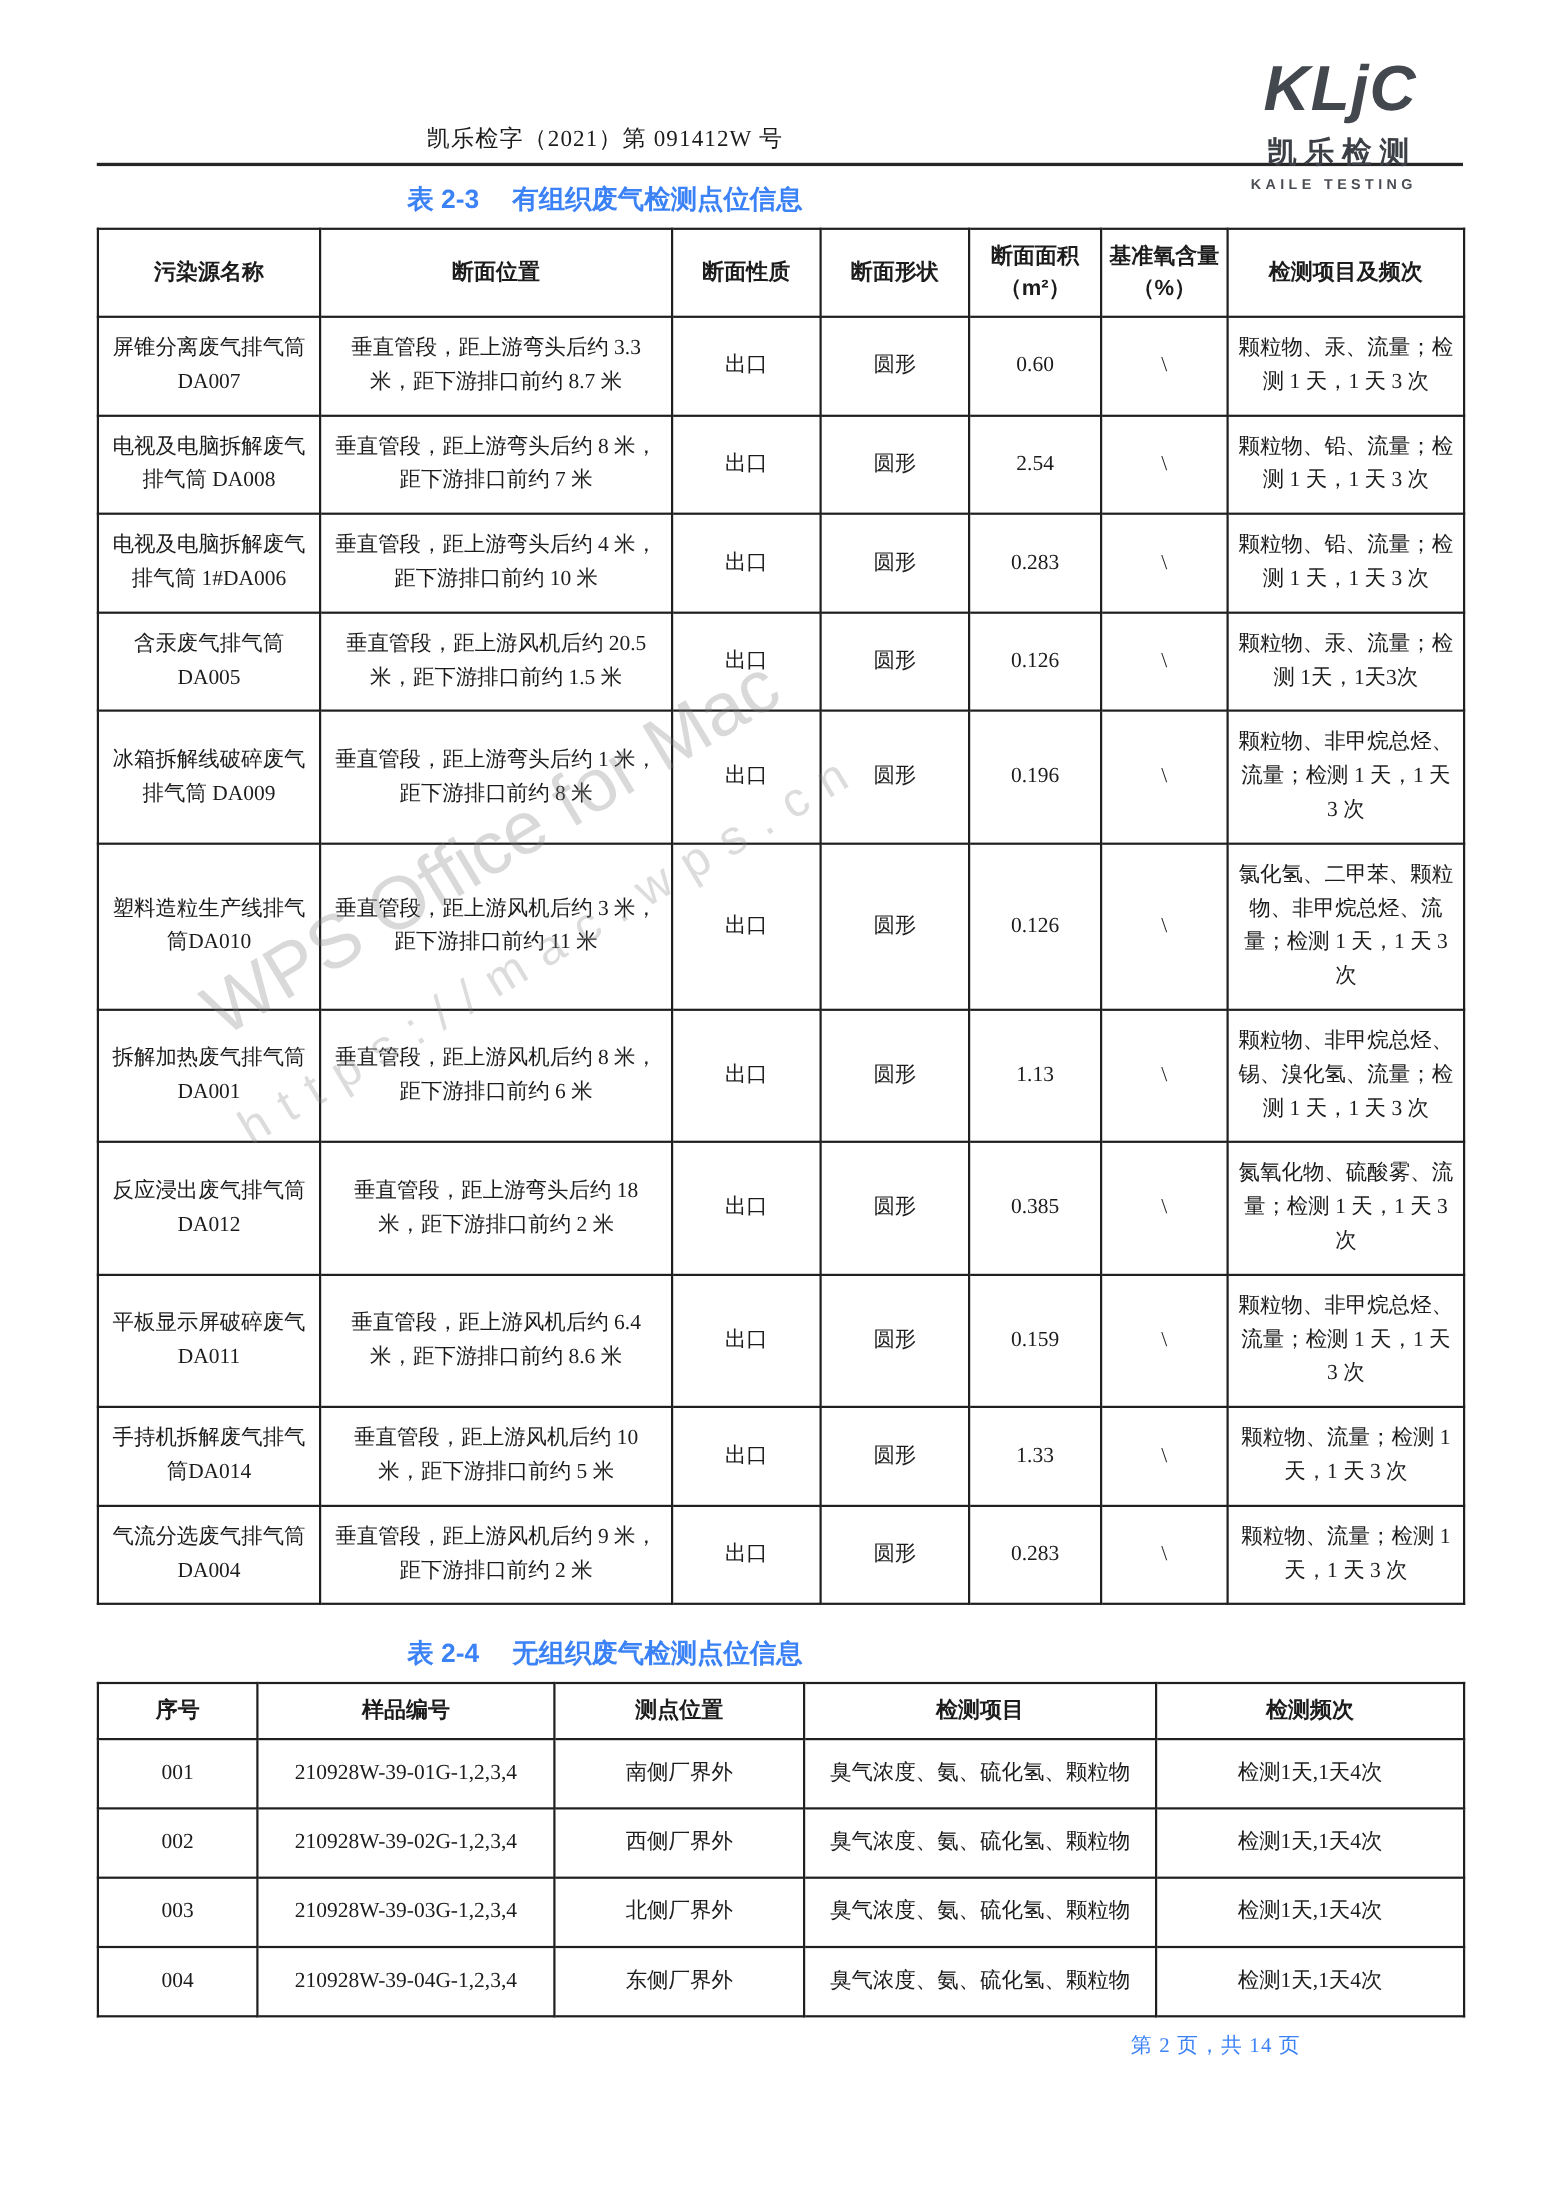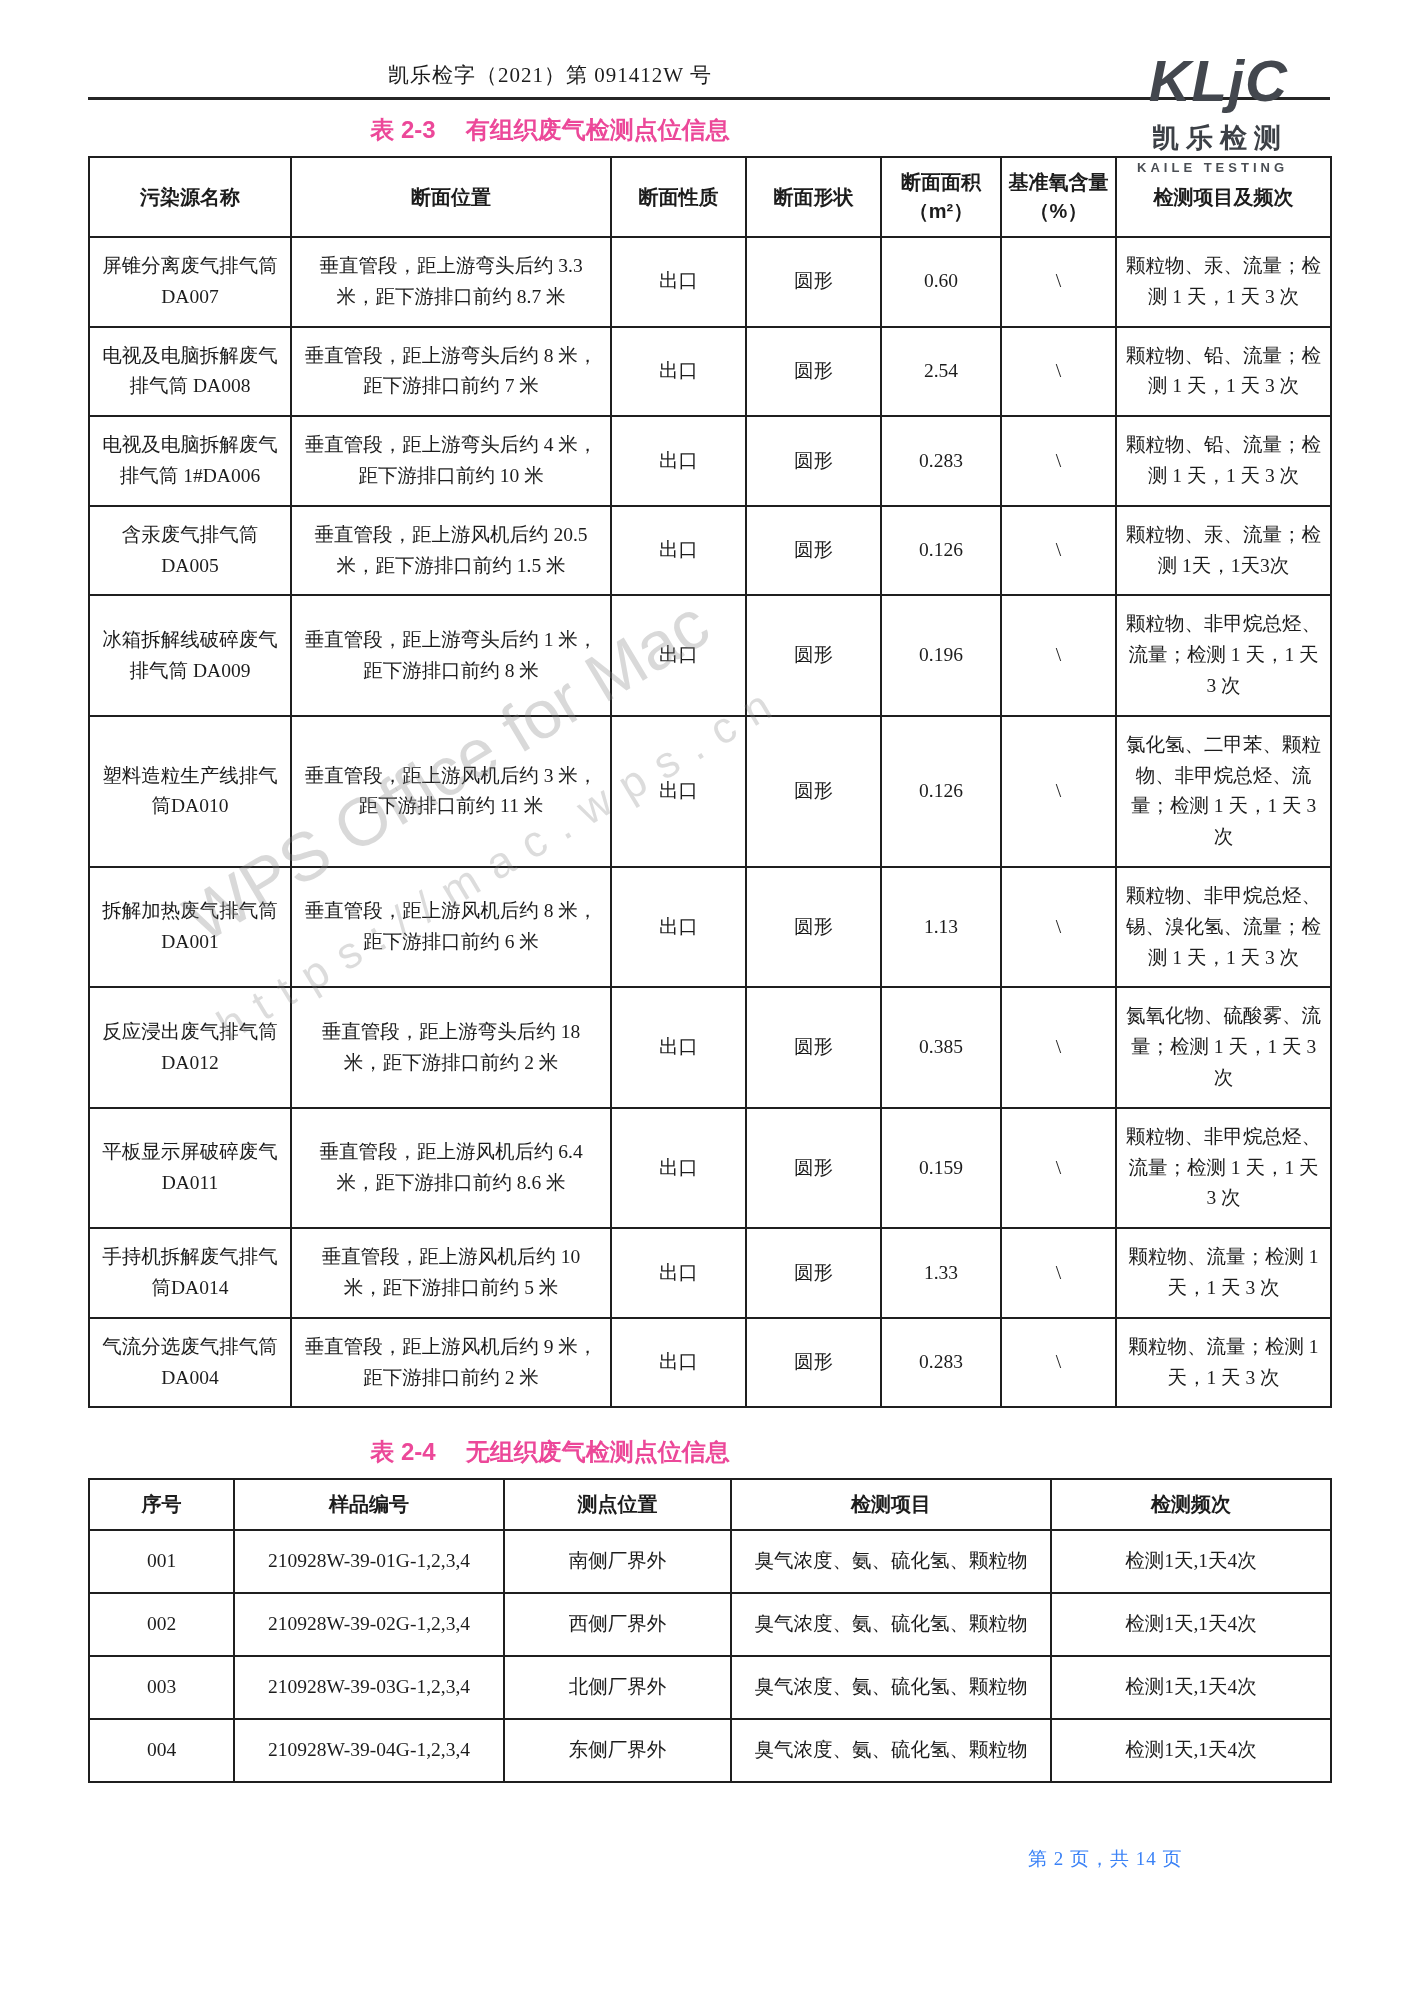--- a/index.html
+++ b/index.html
@@ -20,28 +20,28 @@
     font-size:27px; font-weight:bold; color:#3c4046;
     letter-spacing:7px; margin-top:10px;
   }
   .logo-en {
     font-family:"Liberation Sans","DejaVu Sans",sans-serif;
     font-size:13px; font-weight:bold; color:#4a4e54;
     letter-spacing:4px; margin-top:4px;padding-left:14px;
   }
   
   .docnum {
-    padding-top:61px; margin-left:88px; width:924px; text-align:center;
+    padding-top:112px; margin-left:88px; width:924px; text-align:center;
     font-size:21px; letter-spacing:1px;
   }
   .rule { margin:8px 0 0 88px; width:1242px; height:3px; background:#262626; }
   .tbl-title {
     margin:14px 0 10px 88px; width:924px; text-align:center;
     font-family:"Liberation Sans","DejaVu Sans",sans-serif;
-    font-size:24px; font-weight:bold; color:#ec4899;
+    font-size:24px; font-weight:bold; color:#3b82f6;
   }
   .tbl-title .gap { margin-left:30px; }
   
   table { border-collapse:collapse; table-layout:fixed; width:1242px; margin-left:88px; background:transparent; }
   th, td { border:2px solid #1f1f1f; text-align:center; vertical-align:middle; }
   th {
     font-family:"Liberation Sans","DejaVu Sans",sans-serif;
     font-size:20px; font-weight:bold; padding:10px 4px; line-height:1.45;
   }
   td { font-size:19.5px; padding:13px 8px; line-height:1.58; }

